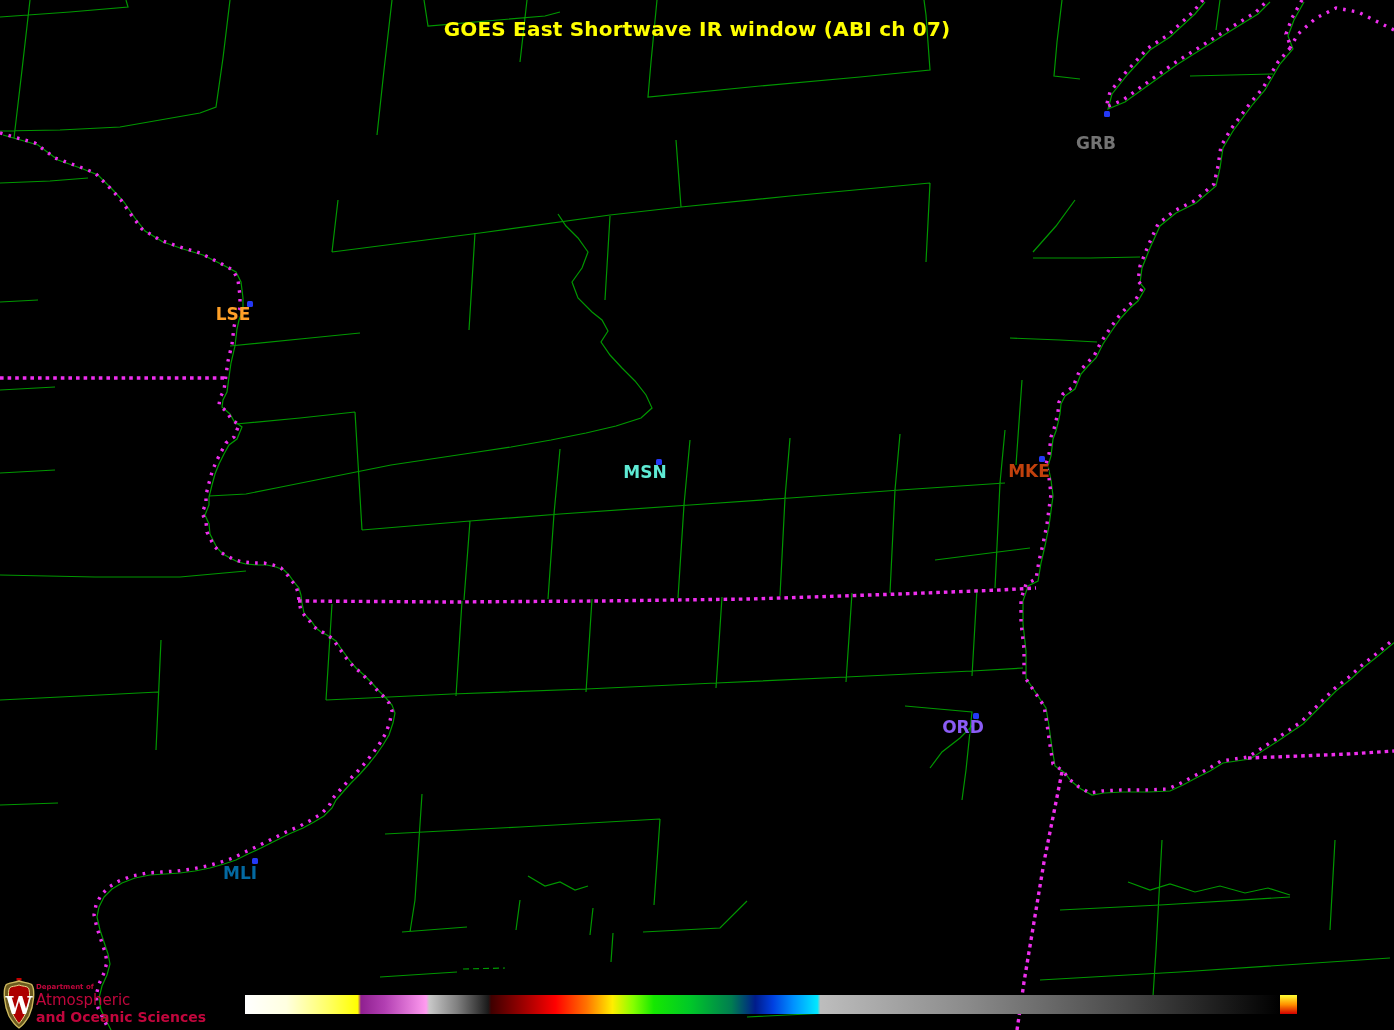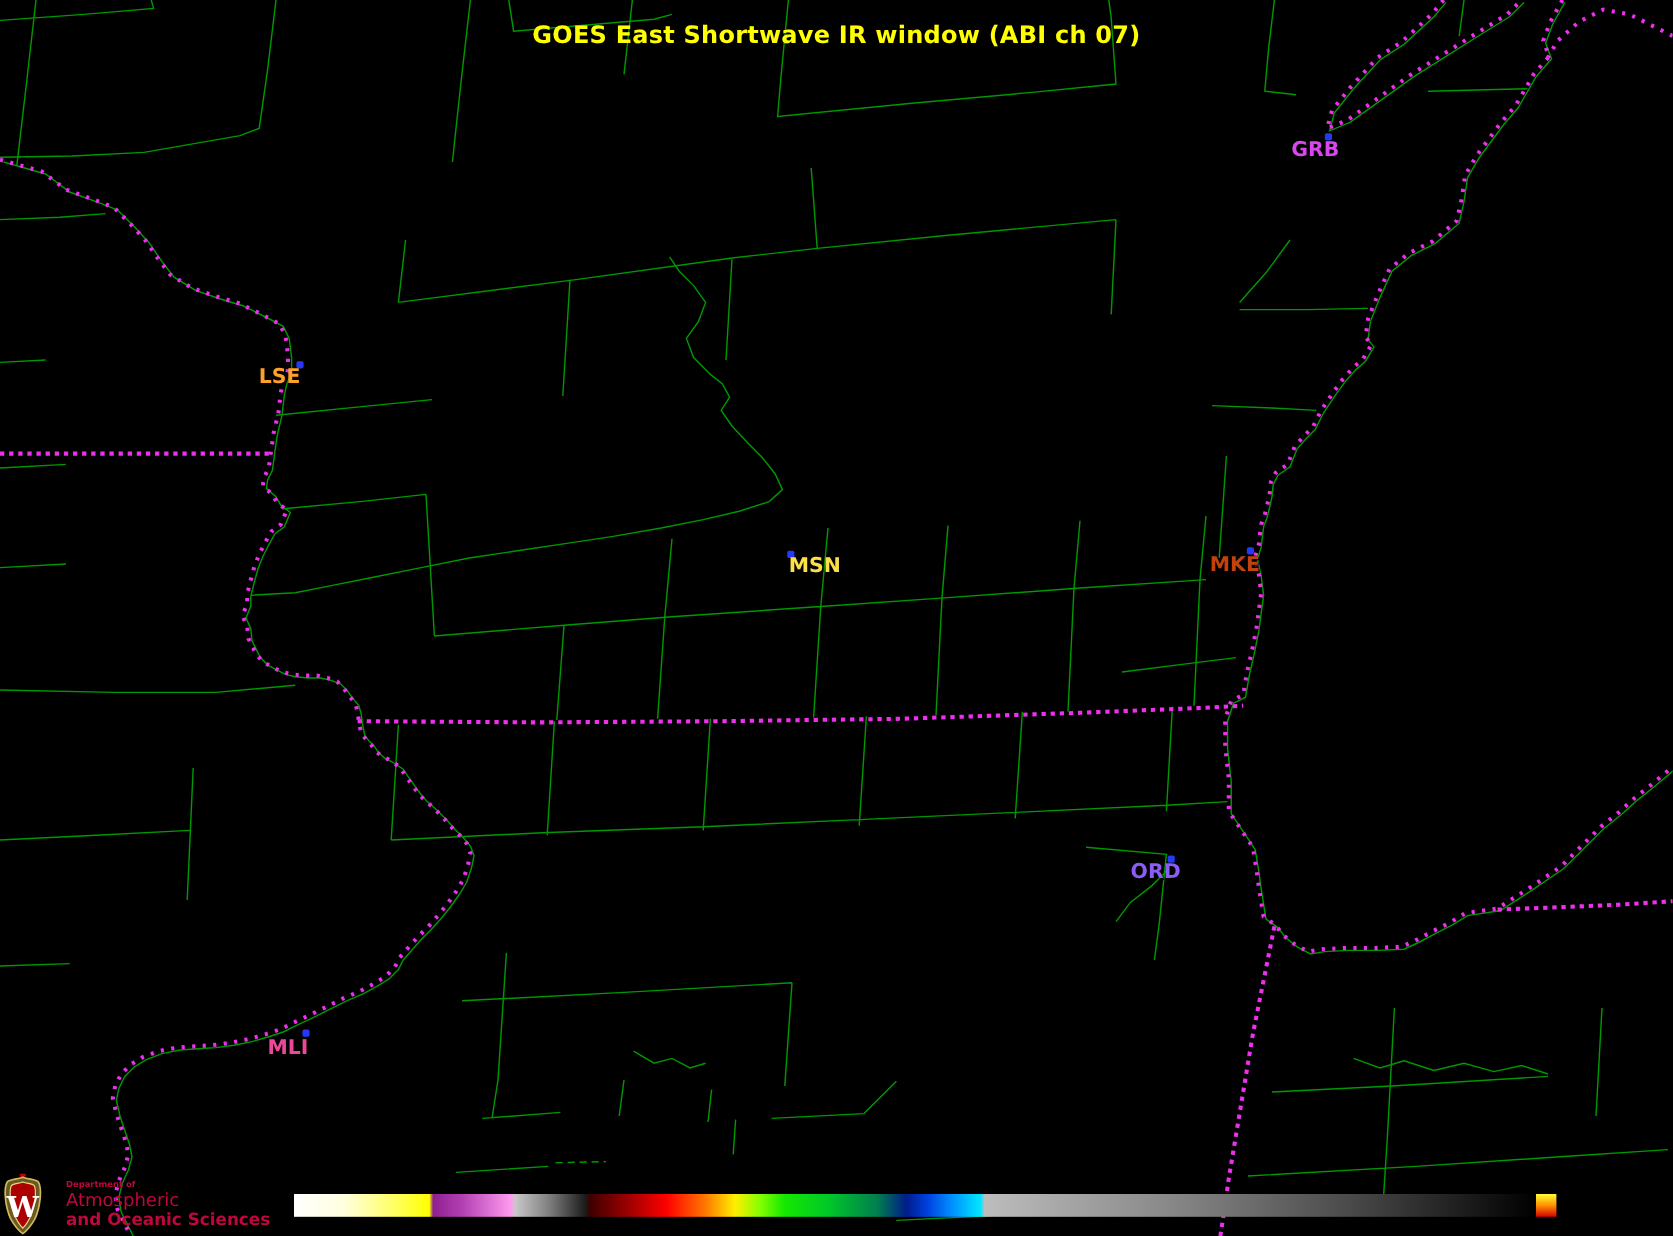--- a/index.html
+++ b/index.html
@@ -8,21 +8,21 @@
   #map-svg{position:absolute;left:0;top:0;}
   .title-block{position:absolute;left:0;top:18px;width:100%;text-align:center;
                font-weight:bold;font-size:20px;line-height:23px;letter-spacing:0.2px;}
   .title-block div{white-space:pre;}
   .slabel{position:absolute;transform:translate(-50%,-50%);font-weight:bold;font-size:17px;
           text-shadow:1px 1px 1px #000;white-space:pre;}
   .sdot{position:absolute;width:6px;height:6px;border-radius:1.5px;transform:translate(-50%,-50%);}
   #colorbar{position:absolute;left:245px;top:995px;width:1035px;height:19px;}
   #colorbar-cap{position:absolute;left:1280px;top:995px;width:17px;height:19px;}
   .logo{position:absolute;left:2px;top:978px;display:flex;align-items:flex-start;}
-  .logo-text{margin-left:19px;margin-top:6px;line-height:1;}
+  .logo-text{margin-left:0;margin-top:6px;line-height:1;}
   .logo-text .dept{font-size:7px;font-weight:bold;margin-bottom:2px;}
   .logo-text .l1{font-size:15px;font-weight:normal;margin-bottom:2px;}
   .logo-text .l2{font-size:14px;font-weight:bold;text-align:right;}
 </style>
 </head>
 <body>
 
 <div id="screen">
 
   <svg id="map-svg" width="1394" height="1030" viewBox="0 0 1394 1030">
@@ -56,31 +56,31 @@
       <path stroke-width="3.4" stroke-dasharray="3.6 4" d="M 1248,758 L 1300,756 L 1348,754 L 1394,751"></path>
     </g>
   </svg>
 
   <div class="title-block" style="color: rgb(255, 255, 0);">
     <div>GOES East Shortwave IR window (ABI ch 07)</div>
   </div>
 
   <div id="stations">
       <div class="sdot" style="left: 1107px; top: 114px; background: rgb(36, 56, 245);"></div>
-      <div class="slabel" style="left: 1096px; top: 125px; color: #d946ef;">GRB</div>
+      <div class="slabel" style="left: 1096px; top: 143px; color: #737373;">GRB</div>
       <div class="sdot" style="left: 250px; top: 304px; background: rgb(36, 56, 245);"></div>
       <div class="slabel" style="left: 233px; top: 314px; color: rgb(255, 160, 40);">LSE</div>
       <div class="sdot" style="left: 659px; top: 462px; background: rgb(36, 56, 245);"></div>
-      <div class="slabel" style="left: 645px; top: 472px; color: #fde047; margin-left: 34px;">MSN</div>
+      <div class="slabel" style="left: 645px; top: 472px; color: #5eead4;">MSN</div>
       <div class="sdot" style="left: 1042px; top: 459px; background: rgb(36, 56, 245);"></div>
       <div class="slabel" style="left: 1029px; top: 471px; color: #c2410c;">MKE</div>
       <div class="sdot" style="left: 976px; top: 716px; background: rgb(36, 56, 245);"></div>
       <div class="slabel" style="left: 963px; top: 727px; color: #8b5cf6;">ORD</div>
       <div class="sdot" style="left: 255px; top: 861px; background: rgb(36, 56, 245);"></div>
-      <div class="slabel" style="left: 240px; top: 873px; color: #ec4899;">MLI</div>
+      <div class="slabel" style="left: 240px; top: 873px; color: #0369a1;">MLI</div>
     </div>
 
   <div id="colorbar" style="background: linear-gradient(to right, rgb(255, 255, 255) 0%, rgb(255, 255, 224) 4%, rgb(255, 255, 102) 8%, rgb(255, 255, 0) 10.9%, rgb(143, 32, 144) 11.2%, rgb(178, 63, 178) 13.5%, rgb(255, 155, 240) 17.5%, rgb(200, 200, 200) 17.8%, rgb(128, 128, 128) 20.5%, rgb(26, 26, 26) 23.5%, rgb(63, 0, 0) 23.8%, rgb(160, 0, 0) 27%, rgb(255, 0, 0) 30%, rgb(255, 115, 0) 33%, rgb(255, 238, 0) 35.5%, rgb(134, 255, 0) 37.5%, rgb(21, 232, 0) 39.5%, rgb(0, 200, 40) 43%, rgb(0, 125, 80) 47%, rgb(0, 28, 138) 49.3%, rgb(0, 64, 224) 51%, rgb(0, 146, 255) 53%, rgb(0, 232, 255) 55.3%, rgb(189, 189, 189) 55.6%, rgb(138, 138, 138) 70%, rgb(74, 74, 74) 85%, rgb(0, 0, 0) 100%);"></div>
   <div id="colorbar-cap" style="background: linear-gradient(rgb(255, 255, 51), rgb(255, 145, 0), rgb(212, 0, 0));"></div>
 
   <div class="logo">
     <svg width="34" height="52" viewBox="0 0 34 52">
       <rect x="14.5" y="0" width="5" height="2.5" fill="#c40000"></rect>
       <rect x="16" y="0" width="2" height="4.5" fill="#c40000"></rect>
       <path d="M17 3 C22 5 28 4.5 30 7 C33 12 32 27 27 38 C23 45 20 48 17 50 C14 48 11 45 7 38 C2 27 1 12 4 7 C6 4.5 12 5 17 3 Z" fill="#6b5a1f" stroke="#cdb95e" stroke-width="1.4"></path>

